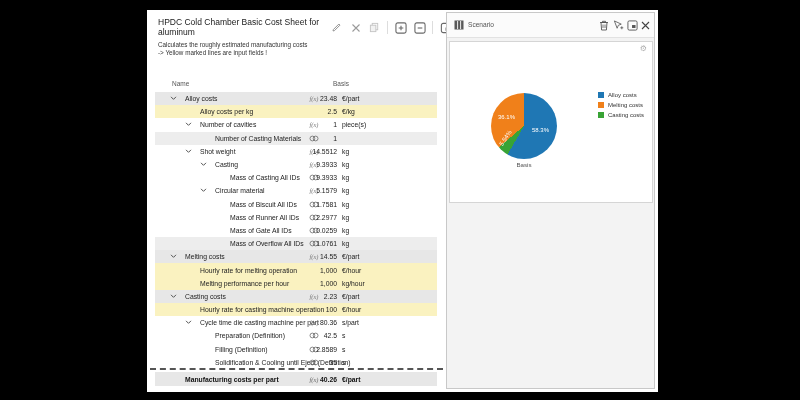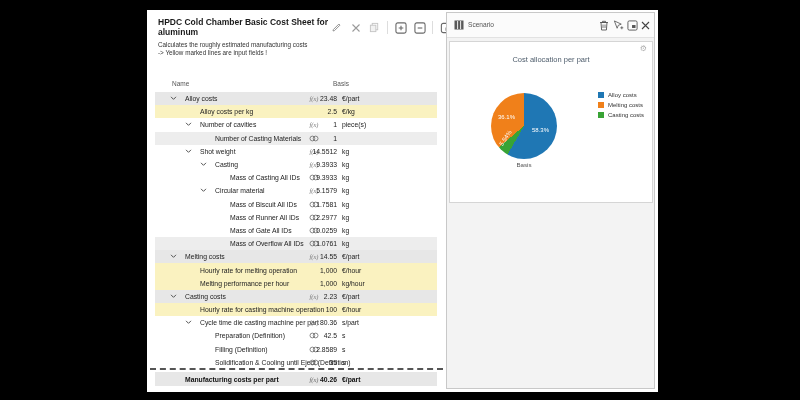--- a/index.html
+++ b/index.html
@@ -1,21 +1,21 @@
 <!DOCTYPE html>
 <html><head>
 <meta charset="utf-8">
 <style>
   * { margin:0; padding:0; box-sizing:border-box; }
   html,body { width:800px; height:400px; background:#000; font-family:"Liberation Sans", sans-serif; overflow:hidden; }
   #app { position:relative; width:800px; height:400px; background:#000; }
   .window { position:absolute; left:147px; top:10px; width:511px; height:382px; background:#fff; }
 
   
-  .doc-title { position:absolute; left:11px; top:7px; width:185px; font-size:8.5px; font-weight:bold; color:#1a1a1a; line-height:10px; }
+  .doc-title { position:absolute; left:11px; top:7px; width:185px; font-size:8.5px; font-weight:normal; color:#1a1a1a; line-height:10px; }
   .doc-sub { position:absolute; left:11px; top:31px; font-size:6.3px; color:#333; line-height:7.6px; }
   .toolbar { position:absolute; left:183px; top:11px; display:flex; align-items:center; gap:6px; }
   .tbtn { width:13px; height:13px; display:flex; align-items:center; justify-content:center; cursor:pointer; }
   .tsep { width:1px; height:13px; background:#ddd; }
 
   .col-name { position:absolute; left:25px; top:70px; font-size:6.5px; color:#555; }
   .col-basis { position:absolute; left:186px; top:70px; font-size:6.5px; color:#555; }
 
   .rows { position:absolute; left:8px; top:82px; width:282px; }
   .row { position:relative; height:13.2px; font-size:6.8px; color:#222; }
@@ -421,21 +421,20 @@
             <span>
               <svg width="9" height="9" viewBox="0 0 9 9">
                 <path d="M1 1l7 7M8 1l-7 7" stroke="#444" stroke-width="1.1"></path>
               </svg>
             </span>
           </span>
       </div>
 
       <div class="chart-card">
         <span class="gear">⚙</span>
-        <div class="chart-title">Cost allocation per part</div>
         <div class="pie" style="background: conic-gradient(rgb(31, 119, 180) 0deg, rgb(31, 119, 180) 209.955deg, rgb(56, 163, 53) 209.955deg, rgb(56, 163, 53) 229.896deg, rgb(240, 128, 26) 229.896deg, rgb(240, 128, 26) 360deg);"></div>
         <span class="pct pct-0">58.3%</span>
         <span class="pct pct-1">36.1%</span>
         <span class="pct pct-2">5.54%</span>
         <div class="basis-label">Basis</div>
         <div class="legend">
             <div class="legend-item">
               <span class="legend-sq" style="background: rgb(31, 119, 180);"></span>
               <span class="legend-lb">Alloy costs</span>
             </div>

